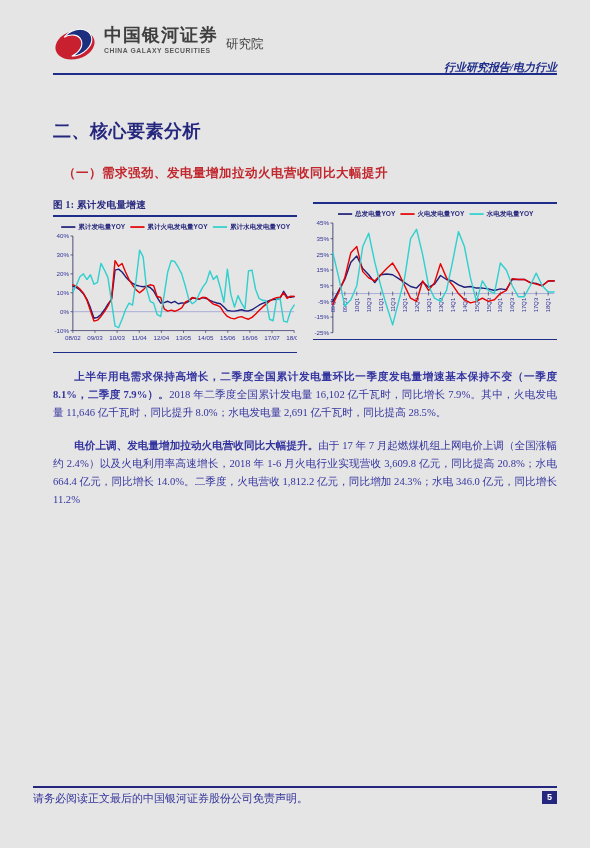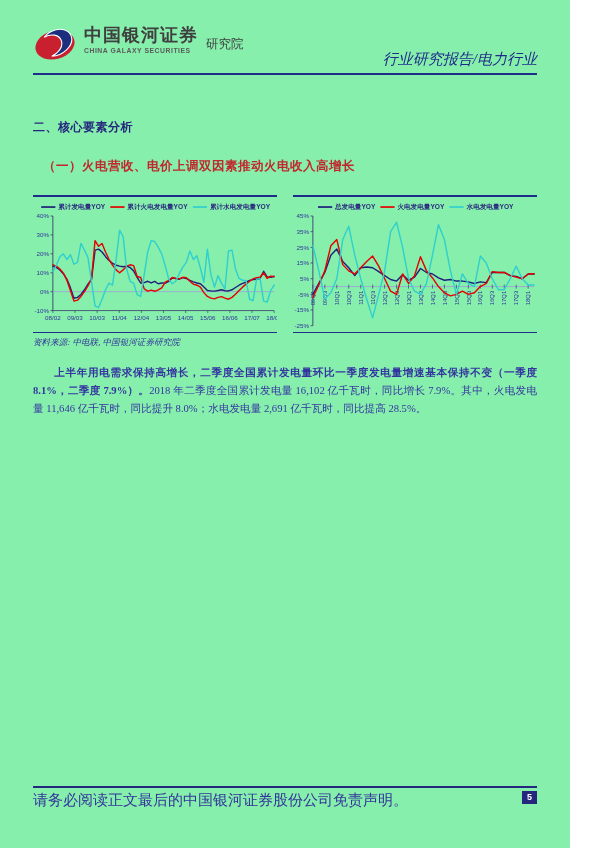--- a/index.html
+++ b/index.html
@@ -1,31 +1,31 @@
 <!DOCTYPE html>
 <html><head>
 <meta charset="utf-8">
 <style>
   html,body{margin:0;padding:0;background:#ffffff;}
-  .page{position:relative;width:570px;height:848px;background:#86efac;overflow:hidden;
-        font-family:"Liberation Sans",sans-serif;}
+  .page{position:relative;width:570px;height:848px;background:#e5e5e5;overflow:hidden;
+        font-family:"Liberation Sans",sans-serif;padding-left:20px;}
   .content{padding:0 33px;}
   
   .header{position:relative;padding-top:26px;}
   .logo-row{display:flex;align-items:flex-start;}
   .logo-svg{width:44px;height:36px;flex:0 0 auto;margin-top:1px;}
   .brand{margin-left:7px;}
   .brand-cn{font-size:18px;font-weight:bold;color:#3f3f3f;letter-spacing:1px;line-height:1.1;}
   .brand-en{font-size:6.8px;font-weight:bold;color:#5a5a5a;letter-spacing:0.55px;margin-top:1px;}
   .institute{font-size:12.5px;font-weight:normal;color:#3f3f3f;margin-left:8px;margin-top:10px;}
-  .report-type{position:absolute;right:0;bottom:6px;font-size:15px;font-weight:normal;
+  .report-type{position:absolute;right:0;bottom:0;font-size:11px;font-weight:bold;
                font-style:italic;color:#1f2d8a;font-family:"Liberation Serif",serif;}
   .header-rule{margin-top:10px;height:2px;background:#1f2d8a;}
   
-  h1.sec{margin:44px 0 0 0;font-size:12px;font-weight:bold;color:#25267e;
+  h1.sec{margin:44px 0 0 0;font-size:18px;font-weight:bold;color:#25267e;
          font-family:"Liberation Serif",serif;letter-spacing:0.5px;}
   h2.sub{margin:22px 0 0 10px;font-size:12.5px;font-weight:bold;color:#c1272d;
          font-family:"Liberation Serif",serif;letter-spacing:0.5px;}
   
   p.body{margin:15px 0 0 0;font-size:10.6px;line-height:1.7;color:#3434a0;
          text-align:justify;text-indent:2em;font-family:"Liberation Serif",serif;}
   p.body .lead{font-weight:bold;}
   
   .figures{display:flex;gap:16px;margin-top:17px;}
   figure.fig{flex:1;margin:0;min-width:0;}
@@ -34,21 +34,21 @@
   .fig-rule-top{height:2px;background:#1f2d8a;margin-top:3px;}
   .fig-rule-bot{height:1px;background:#1f2d8a;margin-top:1px;}
   .fig-chart{display:block;width:100%;height:auto;margin-top:2px;}
   .fig-source{font-size:8.6px;font-style:italic;color:#33339b;margin-top:4px;
               font-family:"Liberation Serif",serif;}
   svg text{font-family:"Liberation Sans",sans-serif;}
   
   .footer{position:absolute;left:33px;right:33px;top:786px;}
   .footer-rule{height:2px;background:#25267e;}
   .footer-row{display:flex;justify-content:space-between;align-items:flex-start;margin-top:3px;}
-  .disclaimer{font-size:15px;color:#33339b;font-family:"Liberation Serif",serif;}
+  .disclaimer{font-size:11px;color:#33339b;font-family:"Liberation Serif",serif;}
   .page-badge{display:inline-block;min-width:15px;height:13px;background:#25267e;color:#fff;
               font-size:9px;font-weight:bold;text-align:center;line-height:13px;}
 </style>
 </head>
 <body>
 
 <div class="page">
   <div class="content">
 
     <div class="header">
@@ -64,25 +64,26 @@
           <div class="brand-cn">中国银河证券</div>
           <div class="brand-en">CHINA GALAXY SECURITIES</div>
         </div>
         <div class="institute">研究院</div>
       </div>
       <div class="report-type">行业研究报告/电力行业</div>
       <div class="header-rule"></div>
     </div>
 
     <h1 class="sec">二、核心要素分析</h1>
-    <h2 class="sub">（一）火电营收、电价上调双因素推动火电收入高增长</h2>
+    <h2 class="sub">（一）需求强劲、发电量增加拉动火电营收同比大幅提升</h2>
 
 
     <div class="figures">
       <figure class="fig">
+        <div class="fig-title">图 1: 累计发电量增速</div>
         <div class="fig-rule-top"></div>
         <svg class="fig-chart" viewBox="0 0 258 140">
             <line x1="8.649999999999977" y1="8.5" x2="23.649999999999977" y2="8.5" stroke="#1f1f7a" stroke-width="1.8"></line>
             <text x="26.649999999999977" y="11" font-size="7" font-weight="bold" fill="#2c2c80">累计发电量YOY</text>
             <line x1="81.74999999999999" y1="8.5" x2="96.74999999999999" y2="8.5" stroke="#e60000" stroke-width="1.8"></line>
             <text x="99.74999999999999" y="11" font-size="7" font-weight="bold" fill="#2c2c80">累计火电发电量YOY</text>
             <line x1="169.05" y1="8.5" x2="184.05" y2="8.5" stroke="#2fd0ce" stroke-width="1.8"></line>
             <text x="187.05" y="11" font-size="7" font-weight="bold" fill="#2c2c80">累计水电发电量YOY</text>
             <line x1="21" y1="18" x2="21" y2="118" stroke="#333366" stroke-width="0.9"></line>
             <line x1="18.5" y1="18" x2="21" y2="18" stroke="#333366" stroke-width="0.8"></line>
@@ -119,21 +120,20 @@
             <text x="208.20000000000002" y="128" font-size="6.6" fill="#33339b" text-anchor="middle">16/06</text>
             <line x1="231.6" y1="118" x2="231.6" y2="120.5" stroke="#333366" stroke-width="0.7"></line>
             <text x="231.6" y="128" font-size="6.6" fill="#33339b" text-anchor="middle">17/07</text>
             <line x1="255" y1="118" x2="255" y2="120.5" stroke="#333366" stroke-width="0.7"></line>
             <text x="255" y="128" font-size="6.6" fill="#33339b" text-anchor="middle">18/07</text>
             <polyline points="21.0,71.0 24.7,72.4 28.4,75.0 32.1,79.0 35.9,85.0 39.6,94.0 43.3,105.0 47.0,104.0 50.7,101.0 54.4,96.0 58.1,90.0 61.9,85.0 65.6,54.0 69.3,53.0 73.0,56.0 76.7,61.0 80.4,65.0 84.1,68.0 87.9,70.0 91.6,71.0 95.3,71.6 99.0,71.0 102.7,72.4 106.4,76.0 110.1,83.0 113.9,89.0 117.6,88.4 121.3,87.0 125.0,88.8 128.7,87.2 132.4,89.6 136.1,88.8 139.9,89.0 143.6,87.0 147.3,83.4 151.0,84.0 154.7,84.8 158.4,83.2 162.1,84.0 165.9,86.0 169.6,87.6 173.3,88.8 177.0,89.6 180.7,93.0 184.4,96.8 188.1,97.2 191.9,97.4 195.6,96.8 199.3,96.0 203.0,97.0 206.7,97.2 210.4,96.0 214.1,93.6 217.9,91.2 221.6,89.2 225.3,88.0 229.0,86.0 232.7,85.2 236.4,84.8 240.1,84.0 243.9,76.4 247.6,82.4 251.3,82.8 255.0,82.0" fill="none" stroke="#1f1f7a" stroke-width="1.5" stroke-linejoin="round" stroke-linecap="round"></polyline>
             <polyline points="21.0,69.6 24.7,71.0 28.4,74.0 32.1,78.4 35.9,86.0 39.6,97.0 43.3,108.0 47.0,107.0 50.7,103.0 54.4,98.0 58.1,92.0 61.9,84.0 65.6,44.0 69.3,50.0 73.0,47.0 76.7,56.0 80.4,64.0 84.1,70.0 87.9,75.0 91.6,78.0 95.3,75.0 99.0,71.0 102.7,69.6 106.4,70.4 110.1,82.0 113.9,83.0 117.6,95.0 121.3,97.4 125.0,96.4 128.7,97.6 132.4,96.0 136.1,94.0 139.9,88.0 143.6,86.0 147.3,83.0 151.0,84.0 154.7,84.4 158.4,82.8 162.1,83.2 165.9,87.0 169.6,90.0 173.3,91.2 177.0,93.2 180.7,99.0 184.4,103.0 188.1,104.8 191.9,105.6 195.6,104.0 199.3,103.2 203.0,104.8 206.7,106.0 210.4,104.0 214.1,100.8 217.9,96.8 221.6,93.2 225.3,90.0 229.0,87.0 232.7,84.4 236.4,83.2 240.1,82.8 243.9,78.0 247.6,84.0 251.3,81.6 255.0,82.0" fill="none" stroke="#e60000" stroke-width="1.5" stroke-linejoin="round" stroke-linecap="round"></polyline>
             <polyline points="21.0,77.0 24.7,70.0 28.4,61.0 32.1,58.0 35.9,64.0 39.6,59.0 43.3,69.0 47.0,67.0 50.7,47.0 54.4,54.0 58.1,62.0 61.9,88.0 65.6,113.0 69.3,115.0 73.0,106.0 76.7,96.0 80.4,89.0 84.1,91.0 87.9,64.0 91.6,33.0 95.3,40.0 99.0,74.0 102.7,87.0 106.4,89.0 110.1,101.0 113.9,103.0 117.6,80.0 121.3,56.0 125.0,44.0 128.7,45.0 132.4,51.0 136.1,58.0 139.9,71.0 143.6,85.0 147.3,89.6 151.0,87.0 154.7,79.0 158.4,72.0 162.1,67.0 165.9,55.0 169.6,64.0 173.3,60.0 177.0,73.0 180.7,88.0 184.4,53.0 188.1,80.0 191.9,93.0 195.6,81.0 199.3,89.0 203.0,95.0 206.7,55.0 210.4,54.0 214.1,74.0 217.9,84.0 221.6,86.0 225.3,86.4 229.0,106.0 232.7,107.6 236.4,85.0 240.1,84.0 243.9,108.0 247.6,109.0 251.3,97.0 255.0,91.0" fill="none" stroke="#2fd0ce" stroke-width="1.5" stroke-linejoin="round" stroke-linecap="round"></polyline>
           </svg>
         <div class="fig-rule-bot"></div>
-        <div class="fig-source">资料来源: 中电联, 中国银河证券研究院</div>
       </figure>
       <figure class="fig">
         <div class="fig-rule-top"></div>
         <svg class="fig-chart" viewBox="0 0 258 140">
             <line x1="26.399999999999977" y1="8.5" x2="41.39999999999998" y2="8.5" stroke="#1f1f7a" stroke-width="1.8"></line>
             <text x="44.39999999999998" y="11" font-size="7" font-weight="bold" fill="#2c2c80">总发电量YOY</text>
             <line x1="92.39999999999998" y1="8.5" x2="107.39999999999998" y2="8.5" stroke="#e60000" stroke-width="1.8"></line>
             <text x="110.39999999999998" y="11" font-size="7" font-weight="bold" fill="#2c2c80">火电发电量YOY</text>
             <line x1="165.5" y1="8.5" x2="180.5" y2="8.5" stroke="#2fd0ce" stroke-width="1.8"></line>
             <text x="183.5" y="11" font-size="7" font-weight="bold" fill="#2c2c80">水电发电量YOY</text>
@@ -197,20 +197,21 @@
             <polyline points="21.0,104.2 27.3,90.9 33.6,76.0 40.0,49.5 46.3,42.9 52.6,69.4 58.9,76.0 65.3,79.3 71.6,72.7 77.9,66.1 84.2,60.3 90.6,71.0 96.9,84.3 103.2,97.5 109.5,100.9 115.9,79.3 122.2,89.3 128.5,81.0 134.8,61.1 141.2,76.0 147.5,83.5 153.8,92.6 160.1,99.2 166.5,102.5 172.8,100.9 179.1,97.5 185.4,100.9 191.8,99.2 198.1,92.6 204.4,89.3 210.7,76.8 217.1,77.7 223.4,77.7 229.7,81.0 236.0,82.6 242.4,84.3 248.7,79.3 255.0,79.0" fill="none" stroke="#e60000" stroke-width="1.5" stroke-linejoin="round" stroke-linecap="round"></polyline>
             <polyline points="21.0,49.5 27.3,76.0 33.6,105.8 40.0,99.2 46.3,84.3 52.6,42.9 58.9,28.8 65.3,59.4 71.6,84.3 77.9,105.8 84.2,125.7 90.6,100.9 96.9,76.0 103.2,34.6 109.5,24.6 115.9,51.1 122.2,84.3 128.5,97.5 134.8,100.9 141.2,89.3 147.5,59.4 153.8,27.1 160.1,42.9 166.5,76.0 172.8,100.9 179.1,79.3 185.4,89.3 191.8,92.6 198.1,60.3 204.4,67.7 210.7,84.3 217.1,95.9 223.4,95.9 229.7,84.3 236.0,71.0 242.4,84.3 248.7,90.9 255.0,90.9" fill="none" stroke="#2fd0ce" stroke-width="1.5" stroke-linejoin="round" stroke-linecap="round"></polyline>
           </svg>
         <div class="fig-rule-bot"></div>
       </figure>
     </div>
 
     <p class="body"><span class="lead">上半年用电需求保持高增长，二季度全国累计发电量环比一季度发电量增速基本保持不变（一季度 8.1%，二季度 7.9%）。</span><span>2018 年二季度全国累计发电量 16,102 亿千瓦时，同比增长 7.9%。其中，火电发电量 11,646 亿千瓦时，同比提升 8.0%；水电发电量 2,691 亿千瓦时，同比提高 28.5%。</span></p>
 
 
+    <p class="body"><span class="lead">电价上调、发电量增加拉动火电营收同比大幅提升。</span><span>由于 17 年 7 月起燃煤机组上网电价上调（全国涨幅约 2.4%）以及火电利用率高速增长，2018 年 1-6 月火电行业实现营收 3,609.8 亿元，同比提高 20.8%；水电 664.4 亿元，同比增长 14.0%。二季度，火电营收 1,812.2 亿元，同比增加 24.3%；水电 346.0 亿元，同比增长 11.2%</span></p>
 
   </div>
 
   <div class="footer">
     <div class="footer-rule"></div>
     <div class="footer-row">
       <span class="disclaimer">请务必阅读正文最后的中国银河证券股份公司免责声明。</span>
       <span class="page-badge">5</span>
     </div>
   </div>

